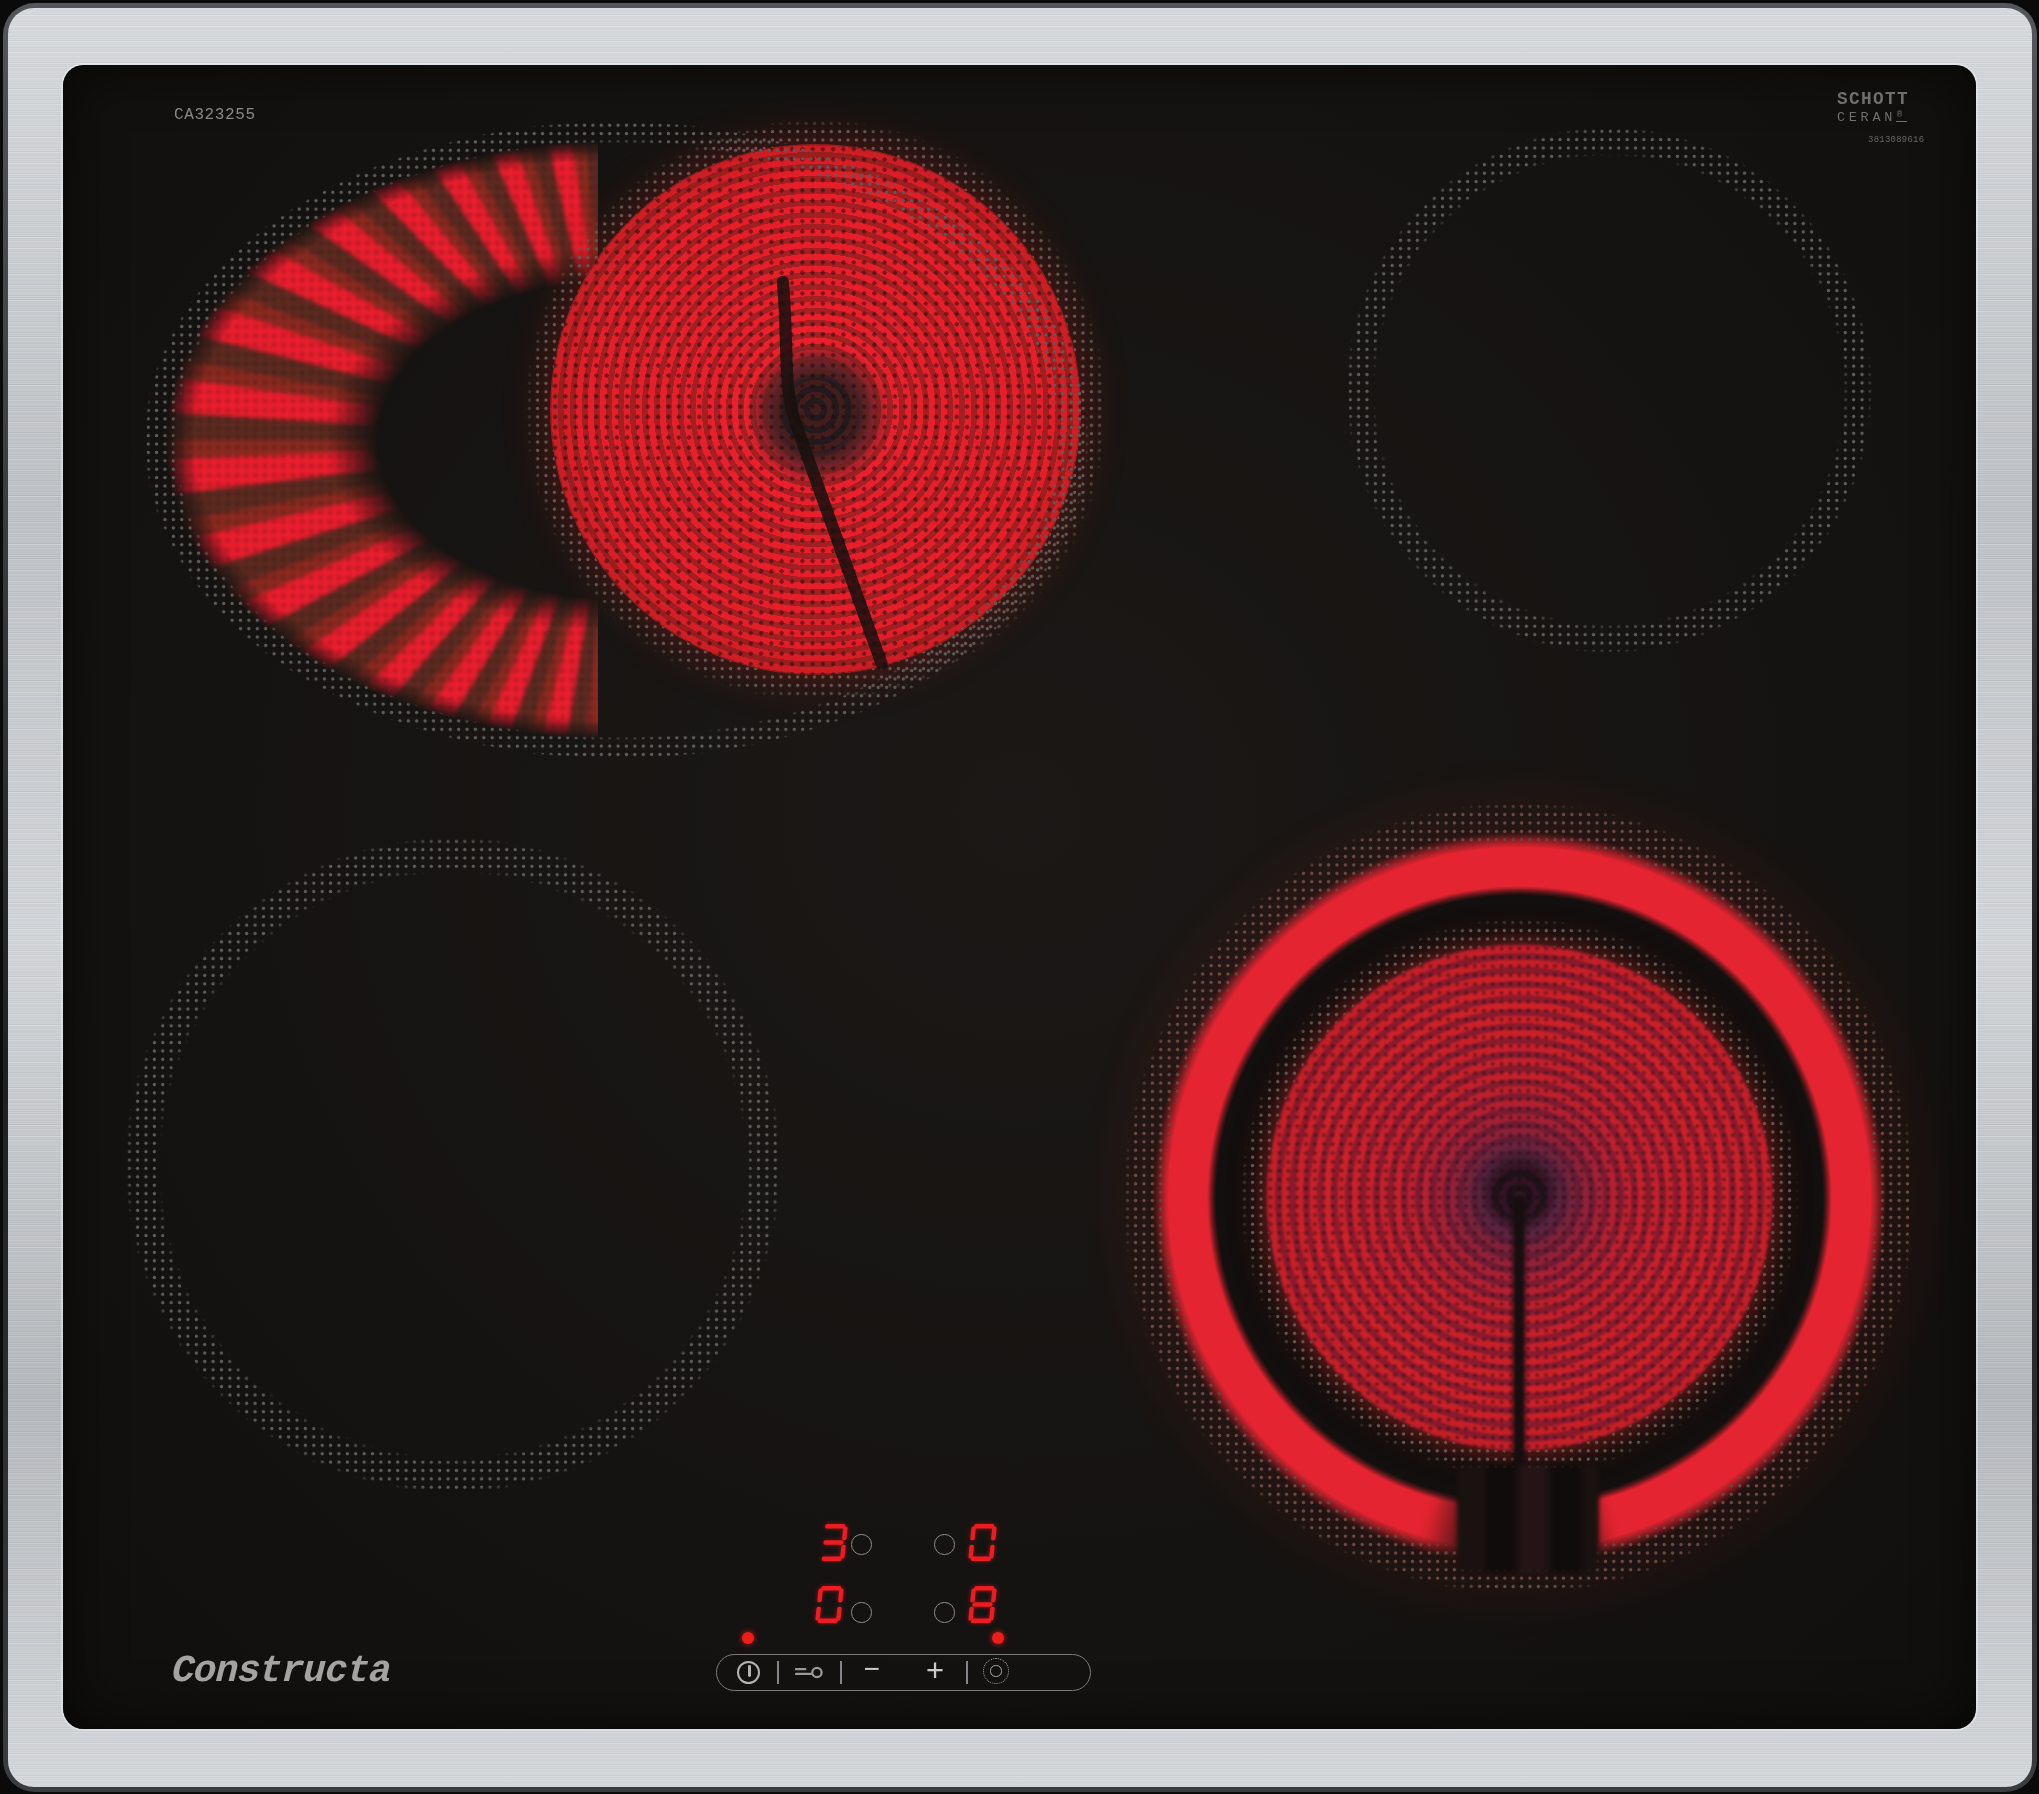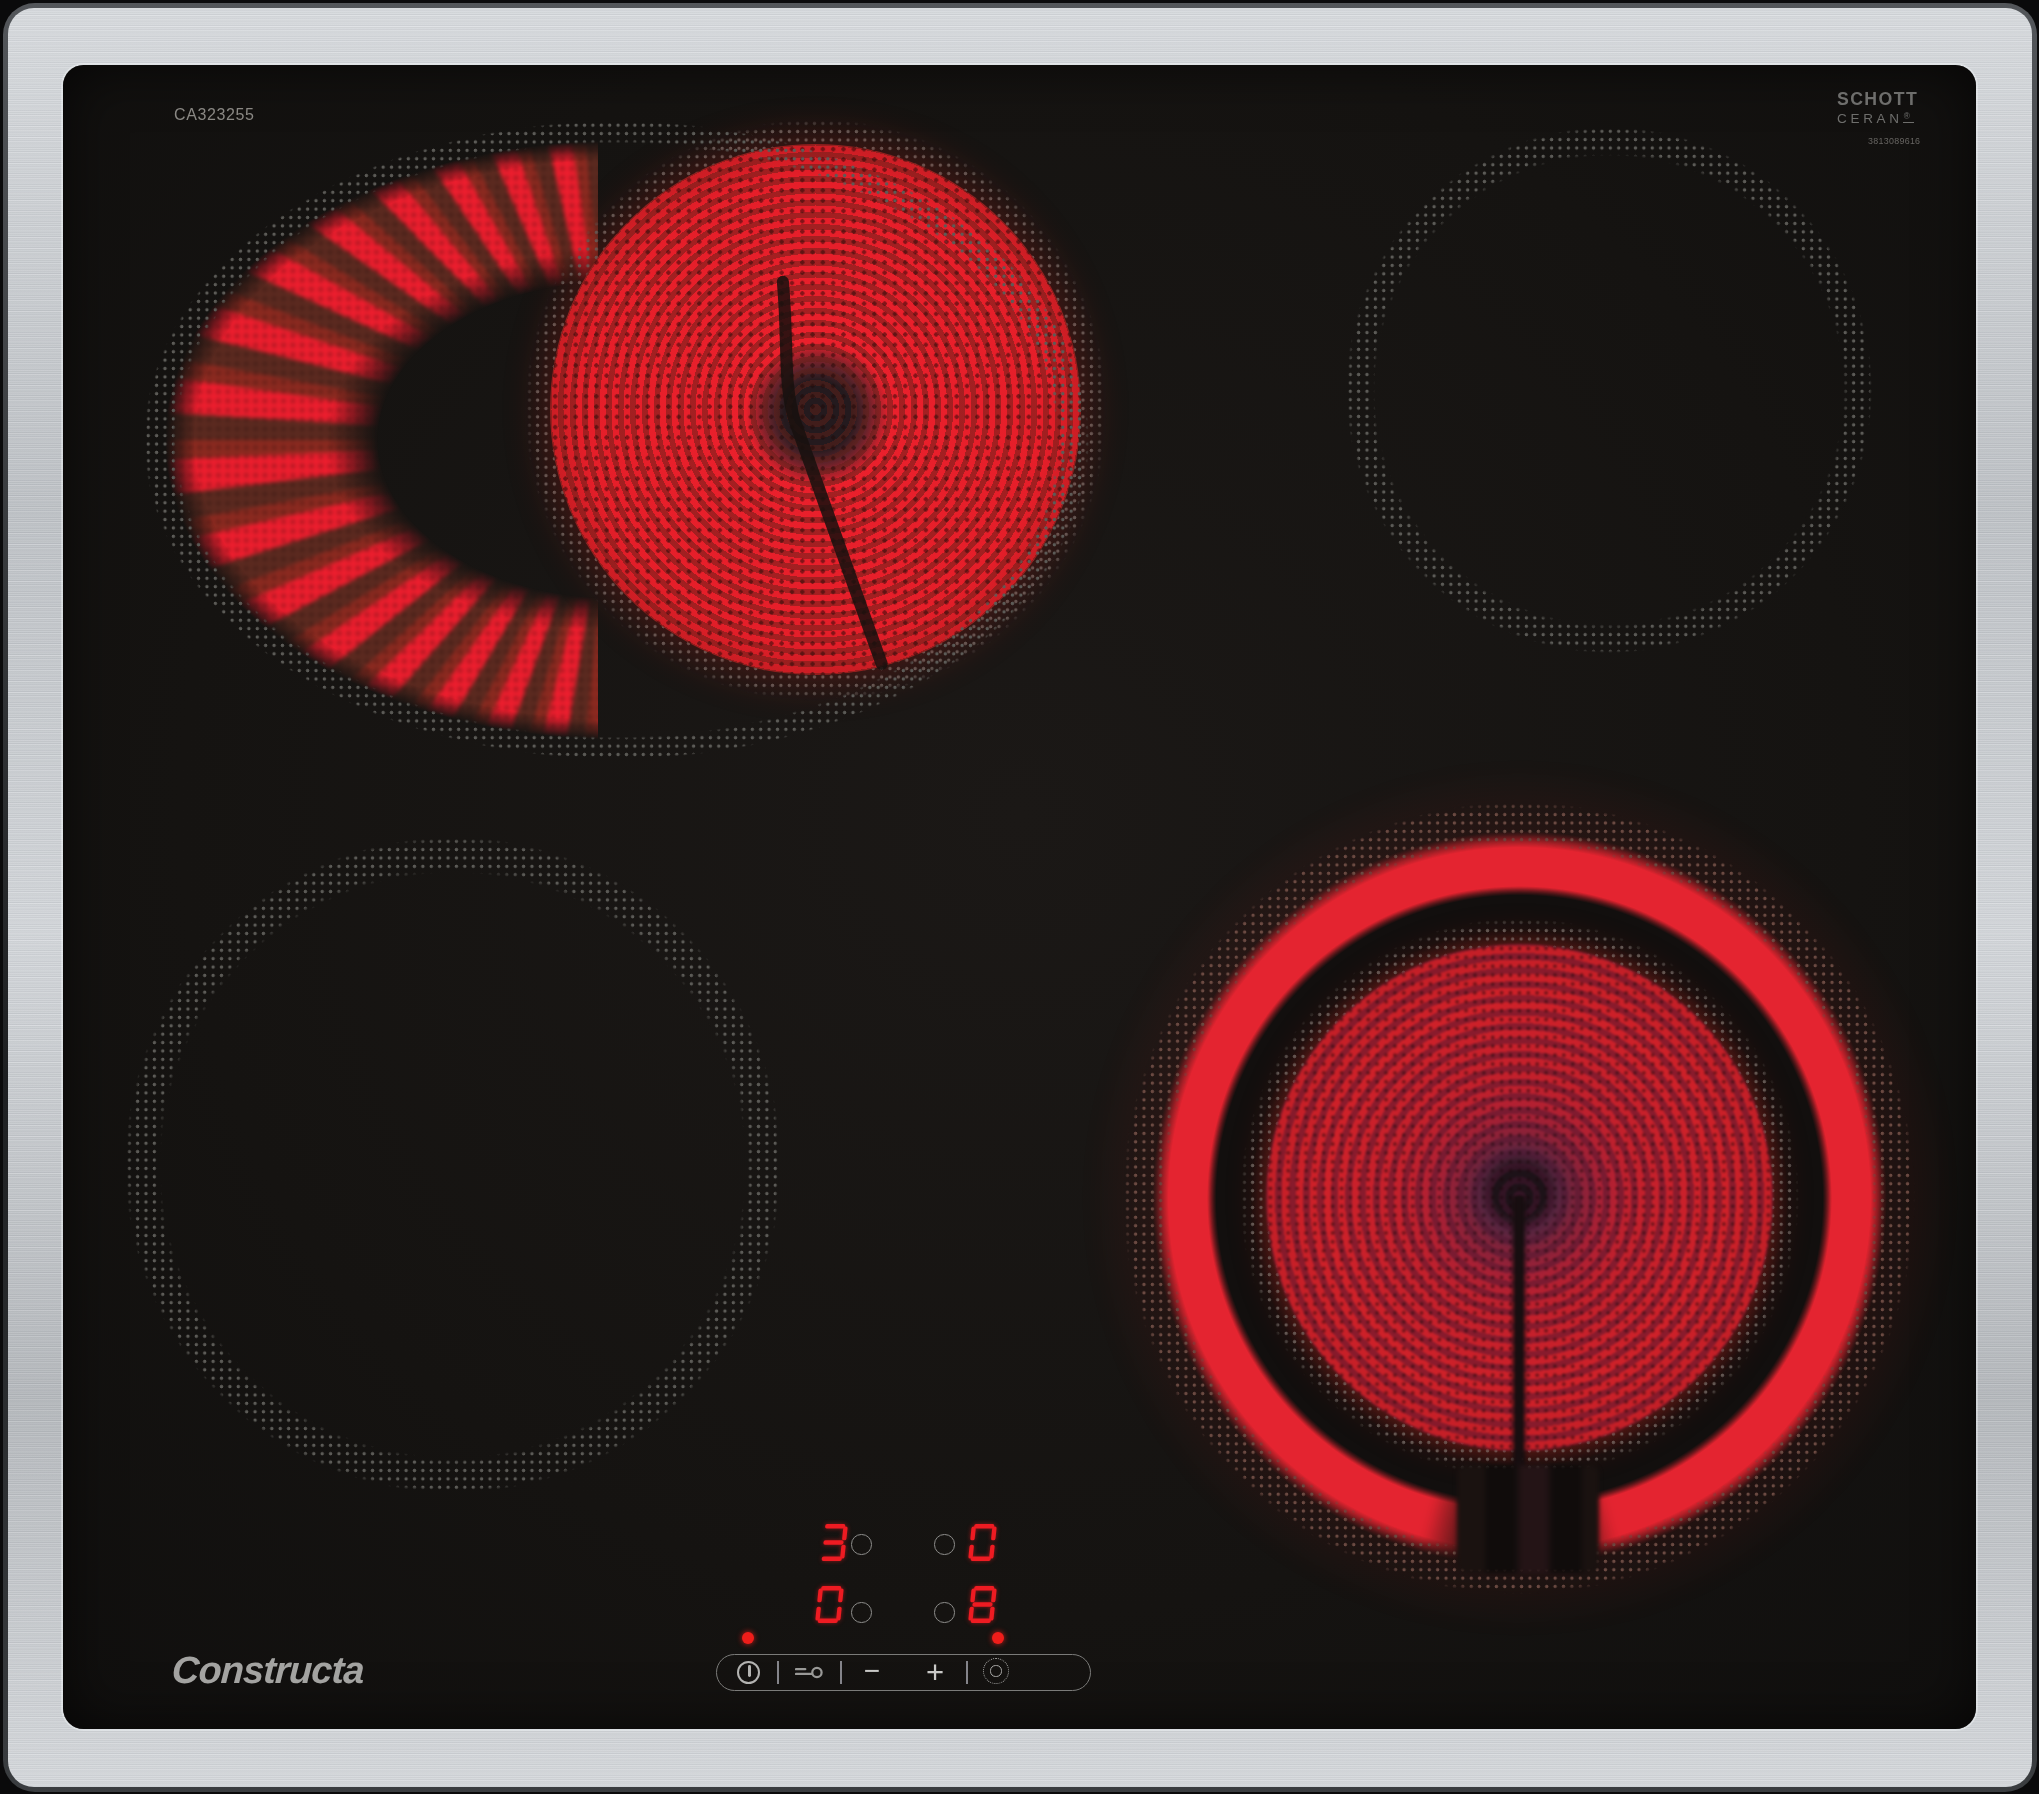--- a/index.html
+++ b/index.html
@@ -1,17 +1,17 @@
 <!DOCTYPE html>
 <html style="font-size:15px"><head>
 <meta charset="utf-8">
 <style>
   html,body{margin:0;padding:0;background:#0a0a0b;}
   .stage{position:relative;width:2040px;height:1795px;background:#0a0a0b;overflow:hidden;
-         font-family:Liberation Sans, sans-serif;}
+         font-family:Liberation Mono, monospace;}
   
   .bezel{position:absolute;inset:2.8px;border-radius:32px;
          background:linear-gradient(180deg,#53565a,#1e2022 60%,#3a3d40);}
   .steel{position:absolute;inset:8.4px;border-radius:26px;
          background:
            linear-gradient(180deg,rgba(255,255,255,.22),rgba(0,0,0,.06) 28%,rgba(255,255,255,.14) 52%,rgba(0,0,0,.10) 78%,rgba(255,255,255,.18)),
            repeating-linear-gradient(180deg,#d9dce0 0px,#c3c7cb 0.9px,#cfd3d7 1.9px,#bec2c7 2.8px,#d3d6da 3.7px);}
   .glass{position:absolute;left:63px;top:65px;width:1913px;height:1664px;border-radius:20.5px;
          background:radial-gradient(ellipse at 50% 45%, #1b1816 0%, #151311 62%, #100f0e 100%);
          box-shadow:0 0 0 1.9px rgba(240,243,246,.45), inset 0 0 56px rgba(0,0,0,.65);}

